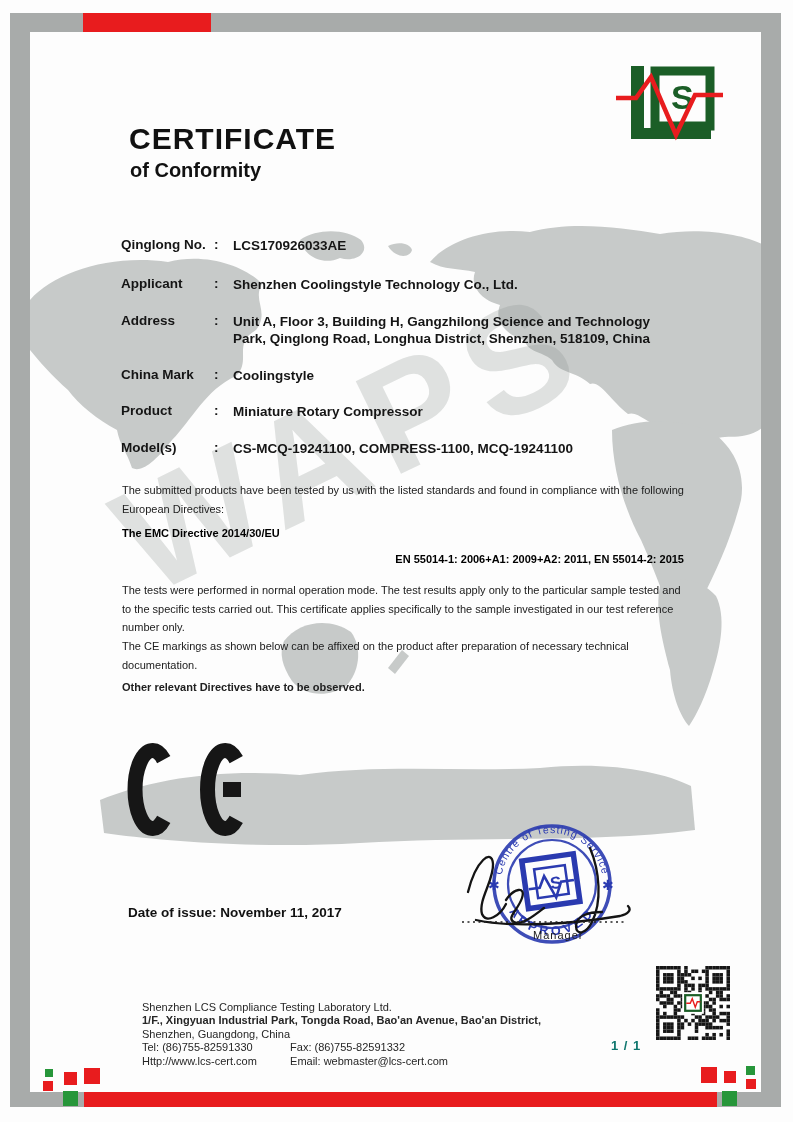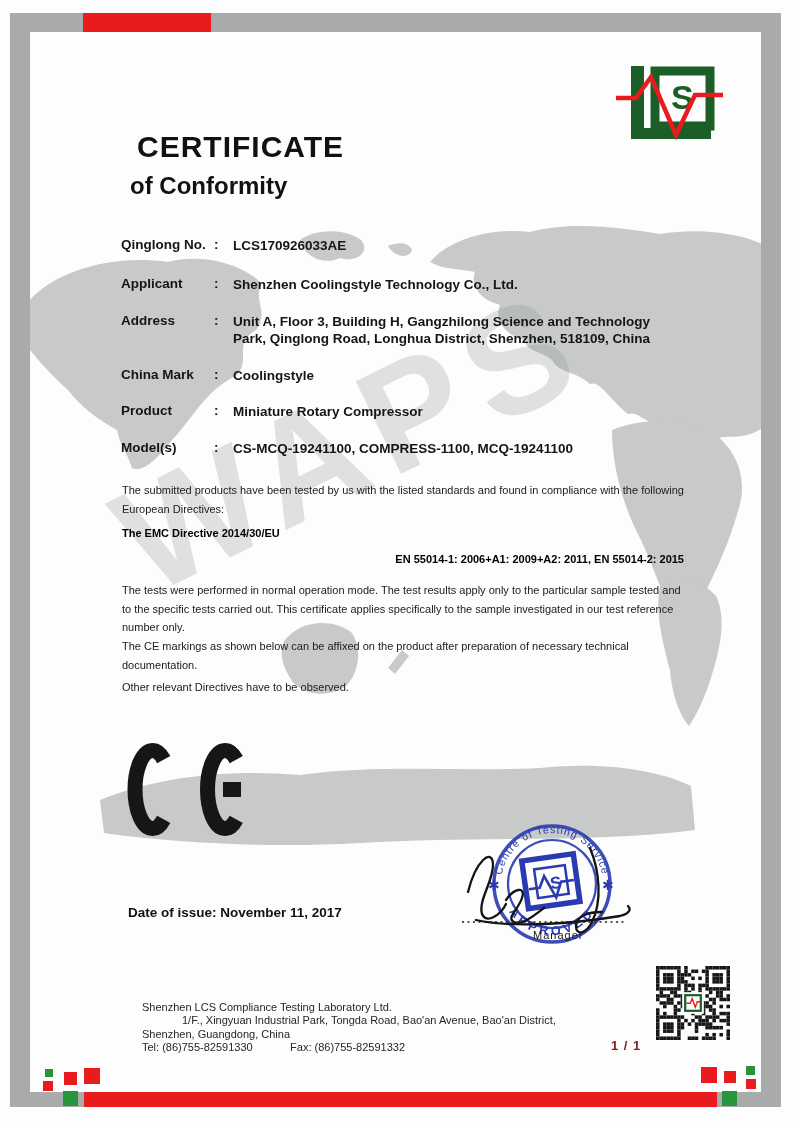--- a/index.html
+++ b/index.html
@@ -17,34 +17,34 @@
   #watermark{
     position:absolute;left:165px;top:455px;z-index:1;
     font-size:150px;font-weight:bold;letter-spacing:14px;
     color:rgba(140,145,143,0.26);
     transform:rotate(-26deg);transform-origin:0 100%;
     white-space:nowrap;pointer-events:none;
   }
   
   .content{z-index:5;}
   #title-block{left:129px;top:122px;}
-  #title-main{font-size:30px;font-weight:bold;letter-spacing:1px;margin:8px;color:#111;}
-  #title-sub{font-size:24px;font-weight:bold;margin:3px 0 0 1px;color:#111;}
+  #title-main{font-size:30px;font-weight:bold;letter-spacing:1px;margin:0;color:#111;}
+  #title-sub{font-size:20px;font-weight:bold;margin:3px 0 0 1px;color:#111;}
   .field-row{position:absolute;left:121px;width:580px;font-size:13.5px;font-weight:bold;color:#151515;}
   .field-label{position:absolute;left:0;top:0;width:92px;}
   .field-colon{position:absolute;left:93px;top:0;}
   .field-value{position:absolute;left:112px;top:0;width:450px;line-height:17px;}
   .body-par{position:absolute;left:122px;width:562px;font-size:11px;line-height:18.5px;color:#202020;}
   .body-bold{font-weight:bold;color:#000000;}
   #date-line{left:128px;top:905px;font-size:13.5px;font-weight:bold;color:#111;}
   
   #footer{left:142px;top:1001px;font-size:11px;line-height:13.4px;color:#262626;}
-  #footer .bold{font-weight:normal;margin-left:40px;}
+  #footer .bold{font-weight:bold;}
   #footer .col1{display:inline-block;width:145px;}
-  #page-num{left:611px;top:1038px;font-size:13px;font-weight:bold;letter-spacing:1px;color:#7f1d1d;}
+  #page-num{left:611px;top:1038px;font-size:13px;font-weight:bold;letter-spacing:1px;color:#0f766e;}
   svg text{font-family:"Liberation Sans",sans-serif;}
 </style>
 </head>
 <body>
 
 <div id="page">
 
   <svg id="map" width="793" height="1122" viewBox="0 0 793 1122">
     <g fill="#c7cac9">
       <path d="M30,300 C55,272 110,254 168,262 C205,252 246,266 262,284 C252,300 270,312 256,330
@@ -130,21 +130,21 @@
     <span class="field-label">Model(s)</span>
     <span class="field-colon">:</span>
     <span class="field-value">CS-MCQ-19241100, COMPRESS-1100, MCQ-19241100</span>
   </div>
 
   <div class="body-par content" style="top:481px;">The submitted products have been tested by us with the listed standards and found in compliance with the following European Directives:</div>
   <div class="body-par body-bold content" style="top:524px;">The EMC Directive 2014/30/EU</div>
   <div class="body-par body-bold content" style="top:550px;text-align:right;">EN 55014-1: 2006+A1: 2009+A2: 2011, EN 55014-2: 2015</div>
   <div class="body-par content" style="top:581px;">The tests were performed in normal operation mode. The test results apply only to the particular sample tested and to the specific tests carried out. This certificate applies specifically to the sample investigated in our test reference number only.</div>
   <div class="body-par content" style="top:637px;">The CE markings as shown below can be affixed on the product after preparation of necessary technical documentation.</div>
-  <div class="body-par content" style="top:678px;">Other relevant Directives have to be observed.</div>
+  <div class="body-par content" style="top:678px;font-weight:bold;">Other relevant Directives have to be observed.</div>
 
   <svg class="abs content" style="left:120px;top:741px;" width="135" height="97" viewBox="0 0 270 194" aria-label="CE">
     <g fill="none" stroke="#161616" stroke-width="30">
       <path d="M87.5,37.2 A35,78 0 1 0 87.5,156.8"></path>
       <path d="M232.5,37.2 A35,78 0 1 0 232.5,156.8"></path>
       <path d="M206,97 L242,97"></path>
     </g>
   </svg>
 
   <div class="abs content" id="date-line">Date of issue: November 11, 2017</div>
@@ -182,20 +182,24 @@
     <text x="91" y="143" font-size="11" fill="#1a1a1a" letter-spacing="1">Manager</text>
   </svg>
 
   <div class="abs content" id="footer">
     <div>Shenzhen LCS Compliance Testing Laboratory Ltd.</div>
     <div class="bold">1/F., Xingyuan Industrial Park, Tongda Road, Bao'an Avenue, Bao'an District,</div>
     <div>Shenzhen, Guangdong, China</div>
     <div>
       <span class="col1">Tel: (86)755-82591330</span>
       <span>Fax: (86)755-82591332</span>
+    </div>
+    <div>
+      <span class="col1">Http://www.lcs-cert.com</span>
+      <span>Email: webmaster@lcs-cert.com</span>
     </div>
   </div>
 
   <svg class="abs content" style="left:656px;top:966px;" width="74" height="74" viewBox="0 0 73.5 73.5" id="qr">
       <g fill="#161616">
         <rect x="0" y="0" width="3.5" height="3.5"></rect>
         <rect x="3.5" y="0" width="3.5" height="3.5"></rect>
         <rect x="7" y="0" width="3.5" height="3.5"></rect>
         <rect x="10.5" y="0" width="3.5" height="3.5"></rect>
         <rect x="14" y="0" width="3.5" height="3.5"></rect>

